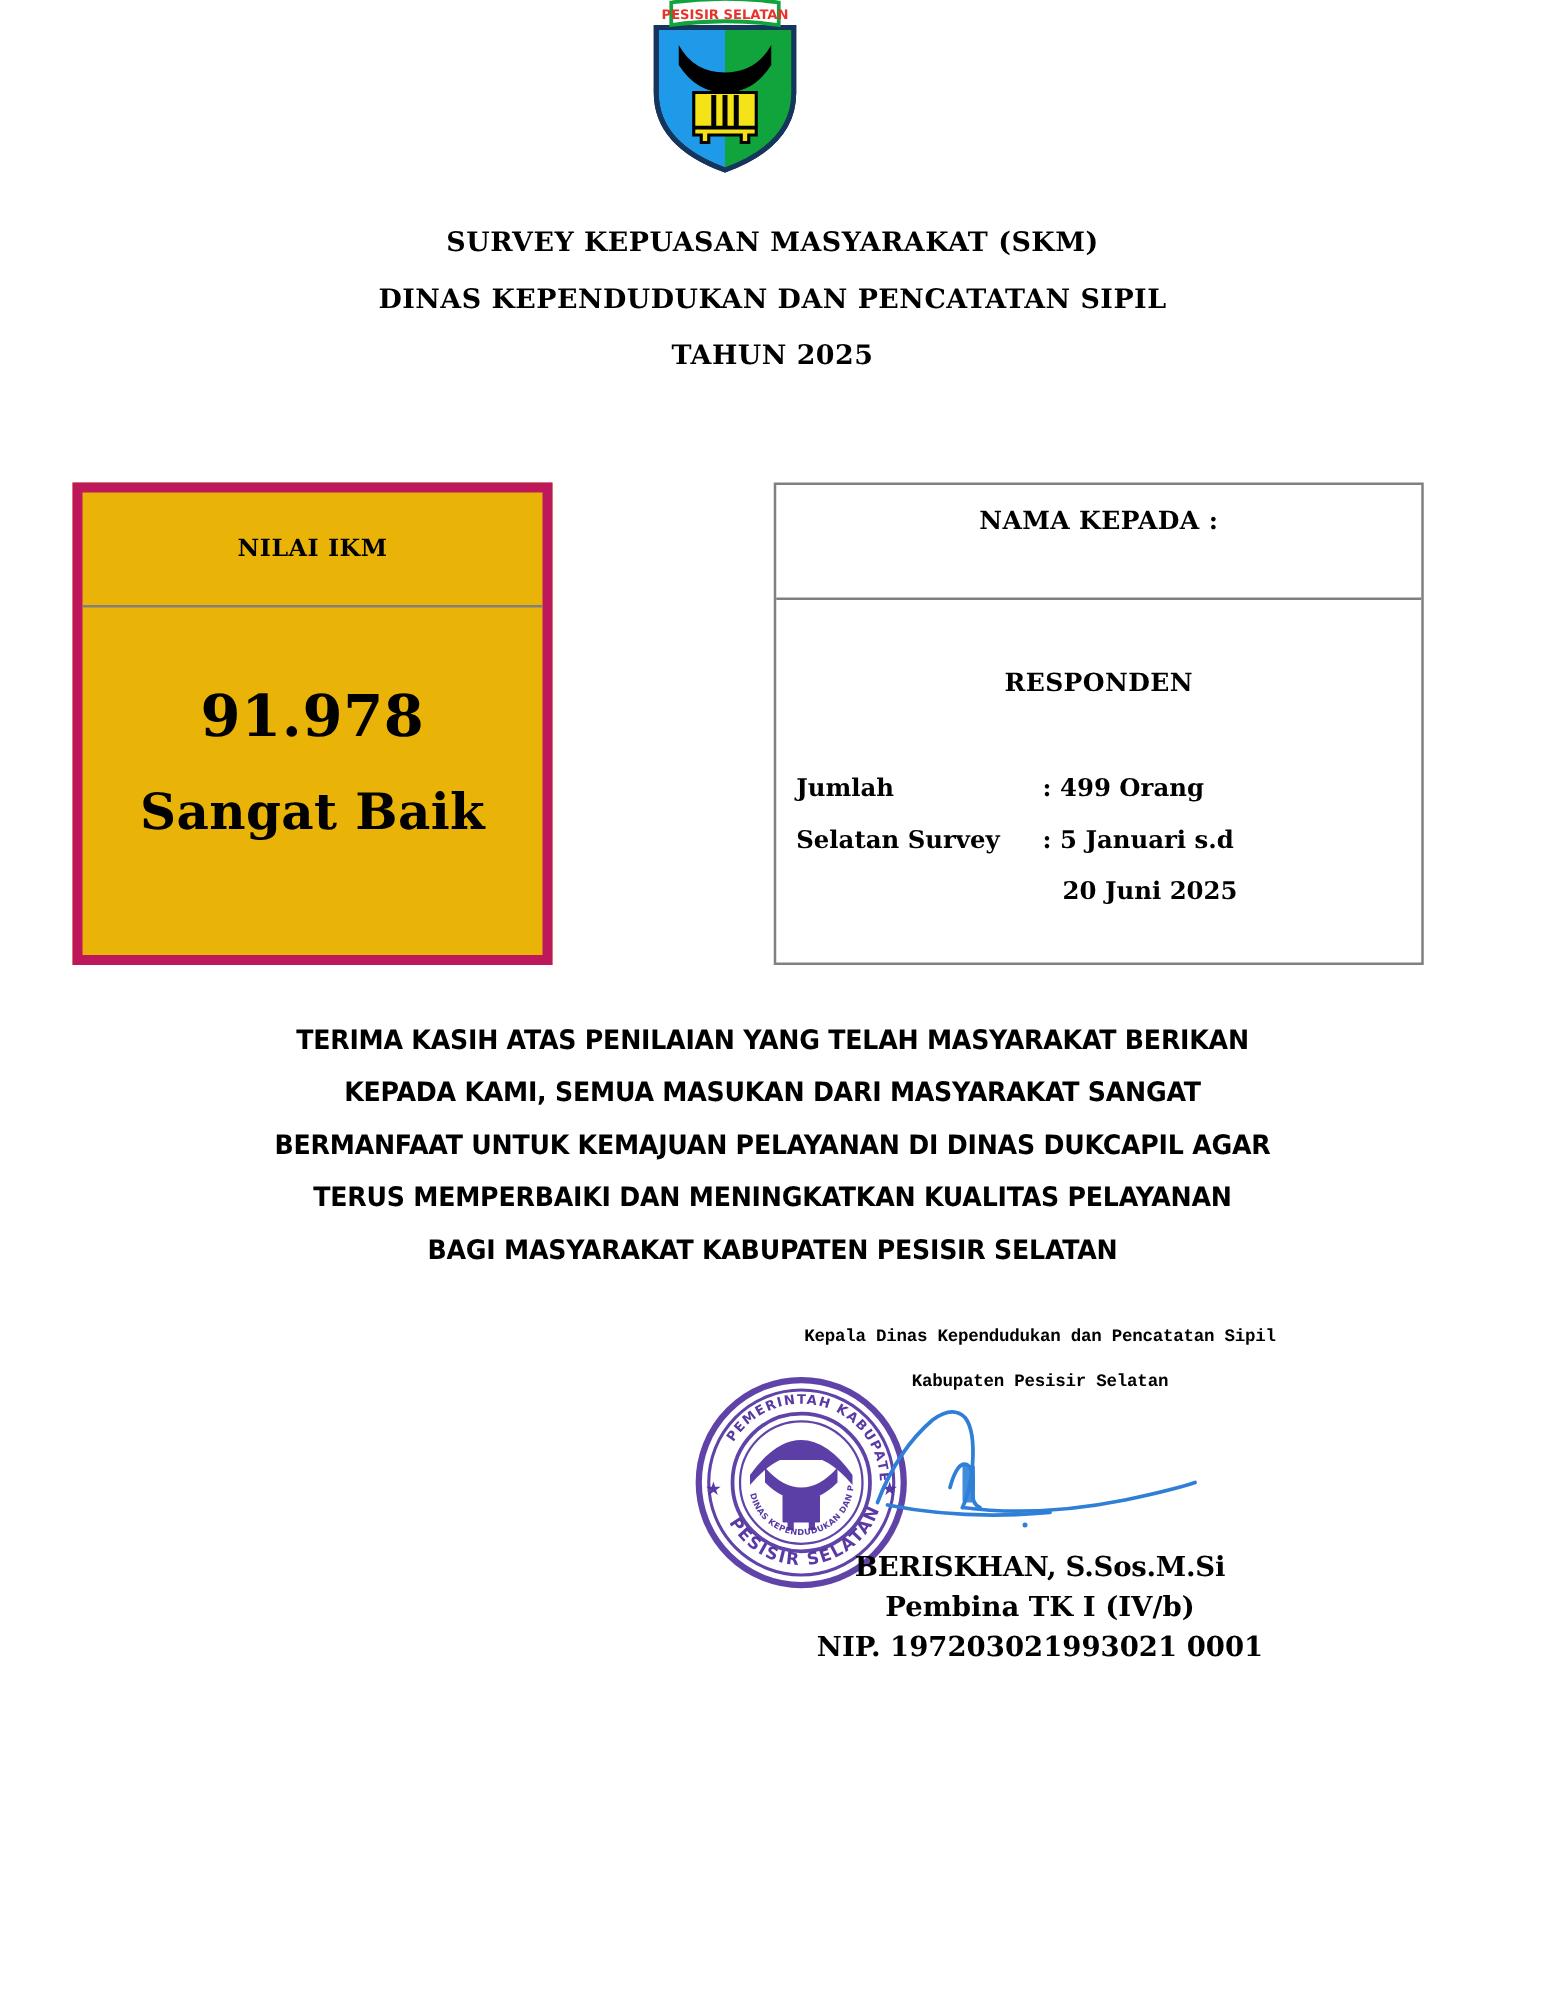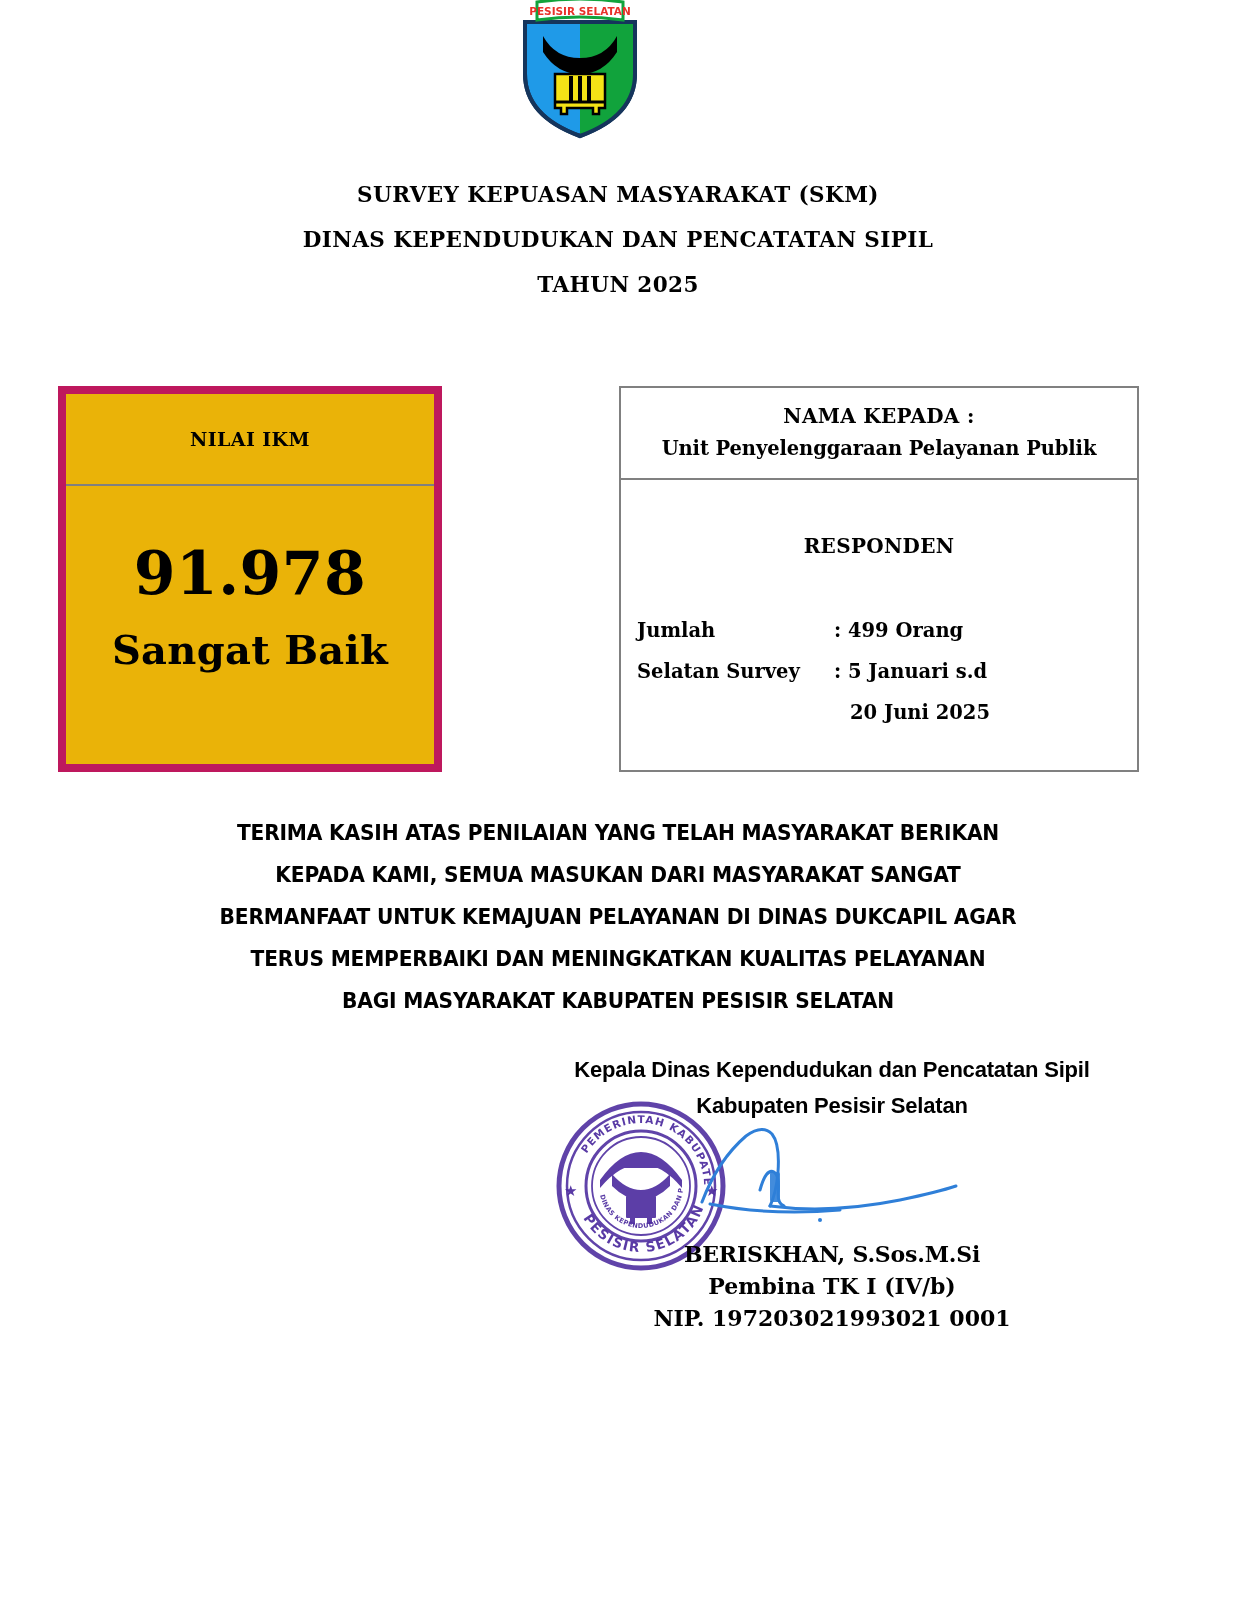--- a/index.html
+++ b/index.html
@@ -73,21 +73,21 @@
     display: flex;
     flex-direction: column;
     align-items: center;
     justify-content: flex-start;
     padding-top: 58px;
     box-sizing: border-box;
   }
   .ikm-score {
     font-family: "DejaVu Serif", serif;
     font-weight: bold;
-    font-size: 60px;
+    font-size: 46px;
     line-height: 58px;
     letter-spacing: 0.5px;
   }
   .ikm-label {
     font-family: "DejaVu Serif", serif;
     font-weight: bold;
     font-size: 40px;
     line-height: 56px;
     margin-top: 20px;
     letter-spacing: 0.3px;
@@ -179,23 +179,23 @@
 
   
   .sign-block {
     position: absolute;
     left: 512px;
     top: 1052px;
     width: 640px;
     text-align: center;
   }
   .sign-head-line {
-    font-family: Liberation Sans, sans-serif;
-    font-weight: bold;
-    font-size: 22px;
+    font-family: Liberation Mono, monospace;
+    font-weight: bold;
+    font-size: 14px;
     line-height: 36px;
     letter-spacing: -0.2px;
     white-space: nowrap;
   }
   .sign-name-block {
     position: absolute;
     left: 512px;
     top: 1238px;
     width: 640px;
     text-align: center;
@@ -276,21 +276,20 @@
   </div>
   <div class="box-left-body">
     <div class="ikm-score">91.978</div>
     <div class="ikm-label">Sangat Baik</div>
   </div>
 </div>
 
 <div class="box-right">
   <div class="box-right-head">
     <div class="nama-layanan-label">NAMA KEPADA :</div>
-    <div class="nama-layanan-value">Unit Penyelenggaraan Pelayanan Publik</div>
   </div>
   <div class="box-right-body">
     <div class="responden-title">RESPONDEN</div>
     <div class="resp-rows">
       <div class="resp-row">
         <span class="resp-key">Jumlah</span>
         <span class="resp-val">: 499 Orang</span>
       </div>
       <div class="resp-row">
         <span class="resp-key">Selatan Survey</span>

